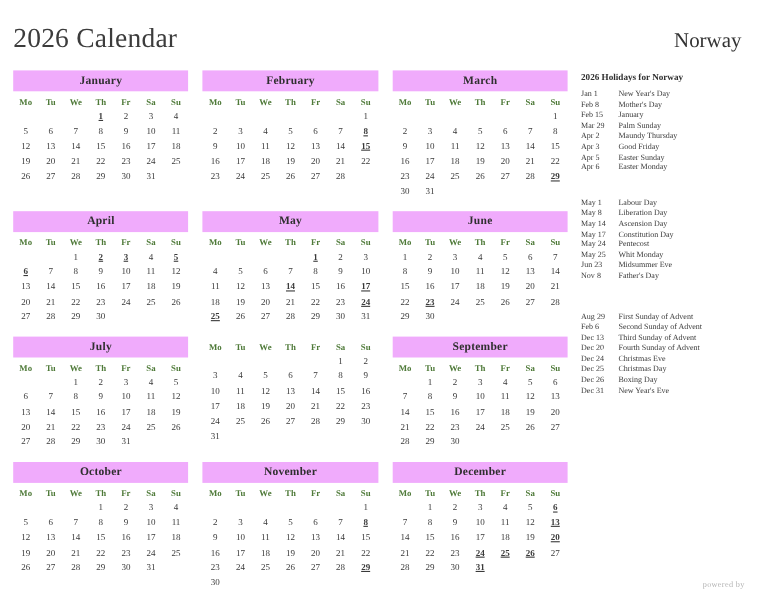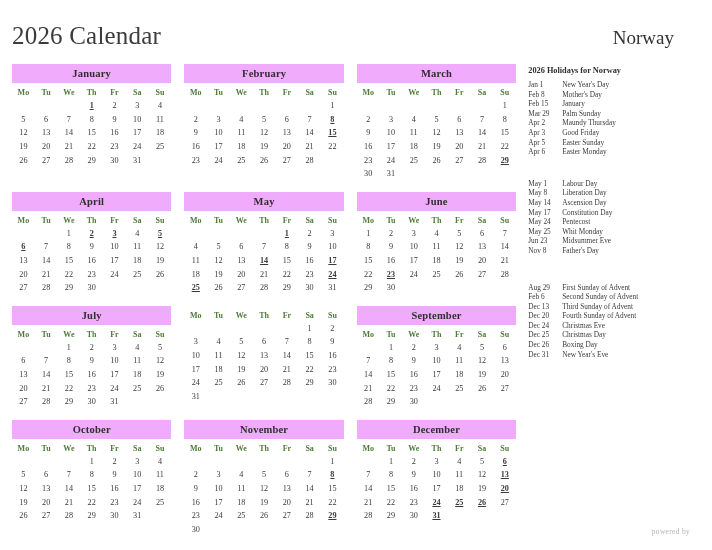--- a/index.html
+++ b/index.html
@@ -110,21 +110,21 @@
   .hol-date {
     width: 34px;
     flex: 0 0 34px;
   }
   .hol-name { flex: 1; }
   .hol-gap { height: 22px; }
   .hol-gap2 { height: 27px; }
 
   .footer {
     position: absolute;
-    right: 22px;
+    right: 35px;
     bottom: 14px;
     text-align: right;
   }
   .powered {
     font-size: 7.5px;
     color: #b4b4b4;
     letter-spacing: 0.3px;
   }
   .brand {
     font-size: 17px;

